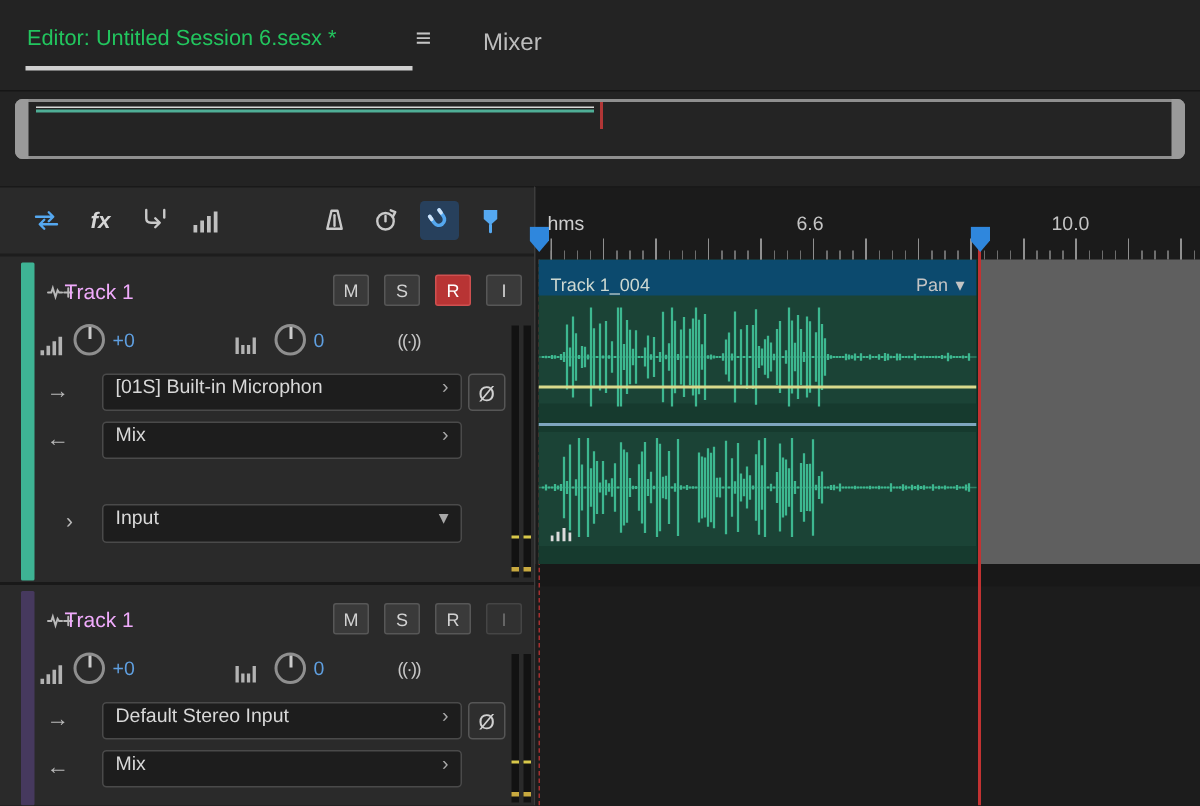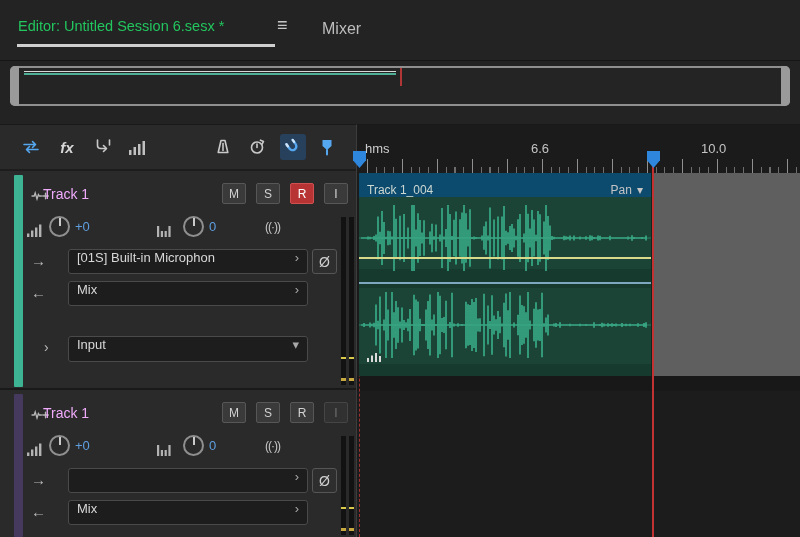--- a/index.html
+++ b/index.html
@@ -295,20 +295,21 @@
       <div class="knob knob2"></div>
       <span class="blue-val pan">0</span>
       <span class="monitor">((·))</span>
       <div class="vmeter">
           <div class="col"></div>
           <div class="col"></div>
         </div>
 
       <span class="io-arrow a-in">→</span>
       <div class="combo combo-in">
+        <span>Default Stereo Input</span>
         <span class="chev">›</span>
       </div>
       <div class="phase-btn">Ø</div>
 
       <span class="io-arrow a-out">←</span>
       <div class="combo combo-out">
         <span>Mix</span>
         <span class="chev">›</span>
       </div>
     </div>

